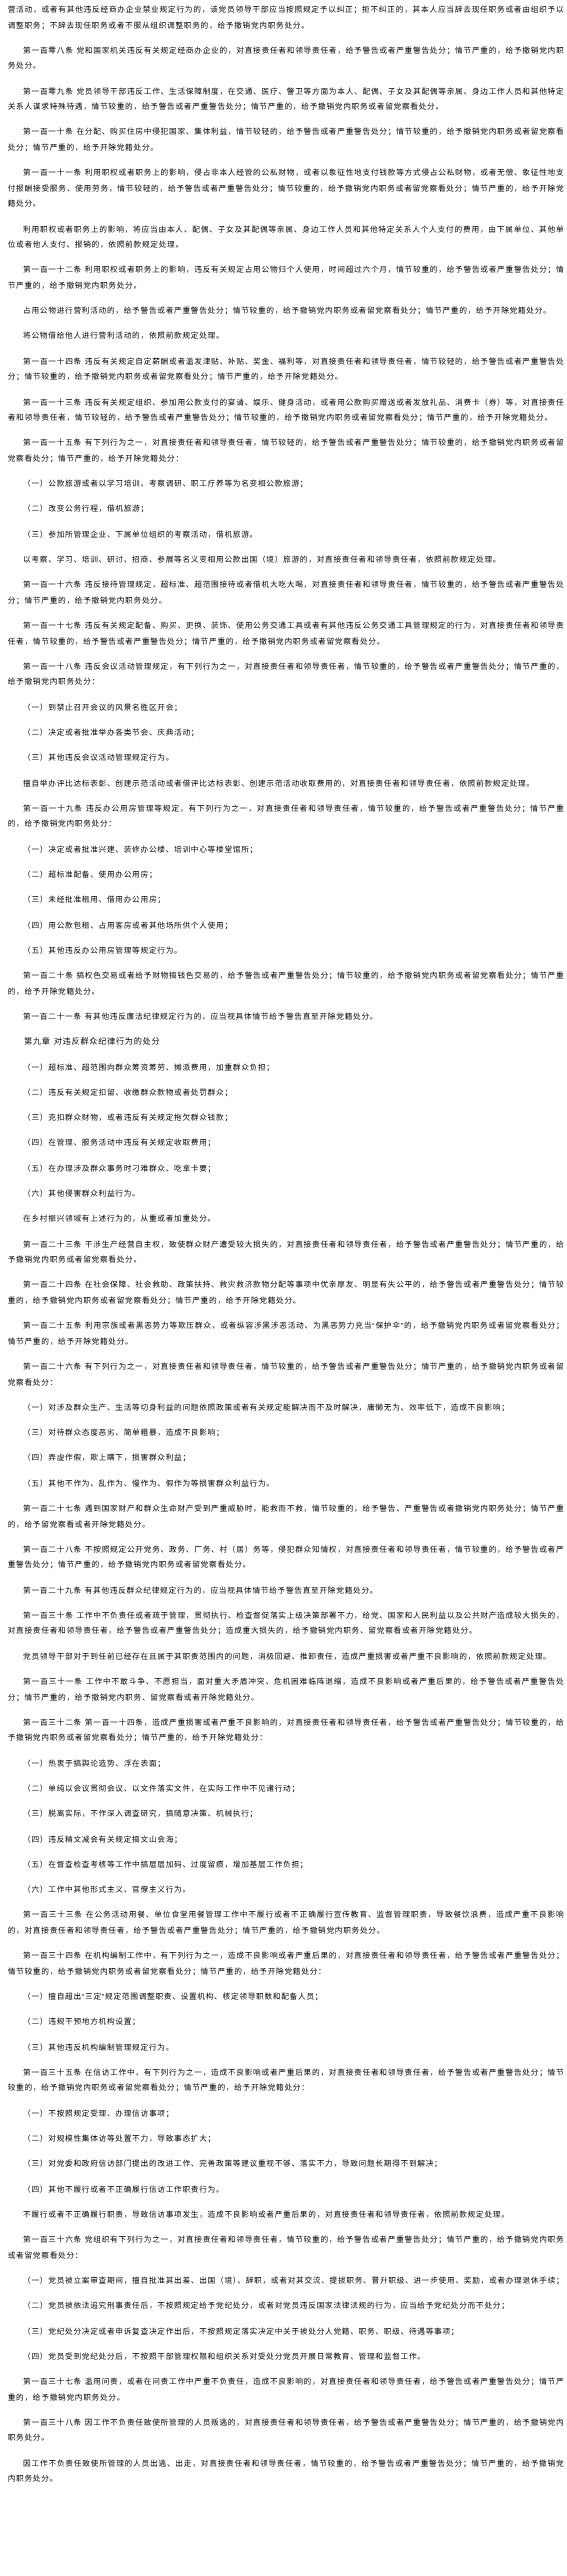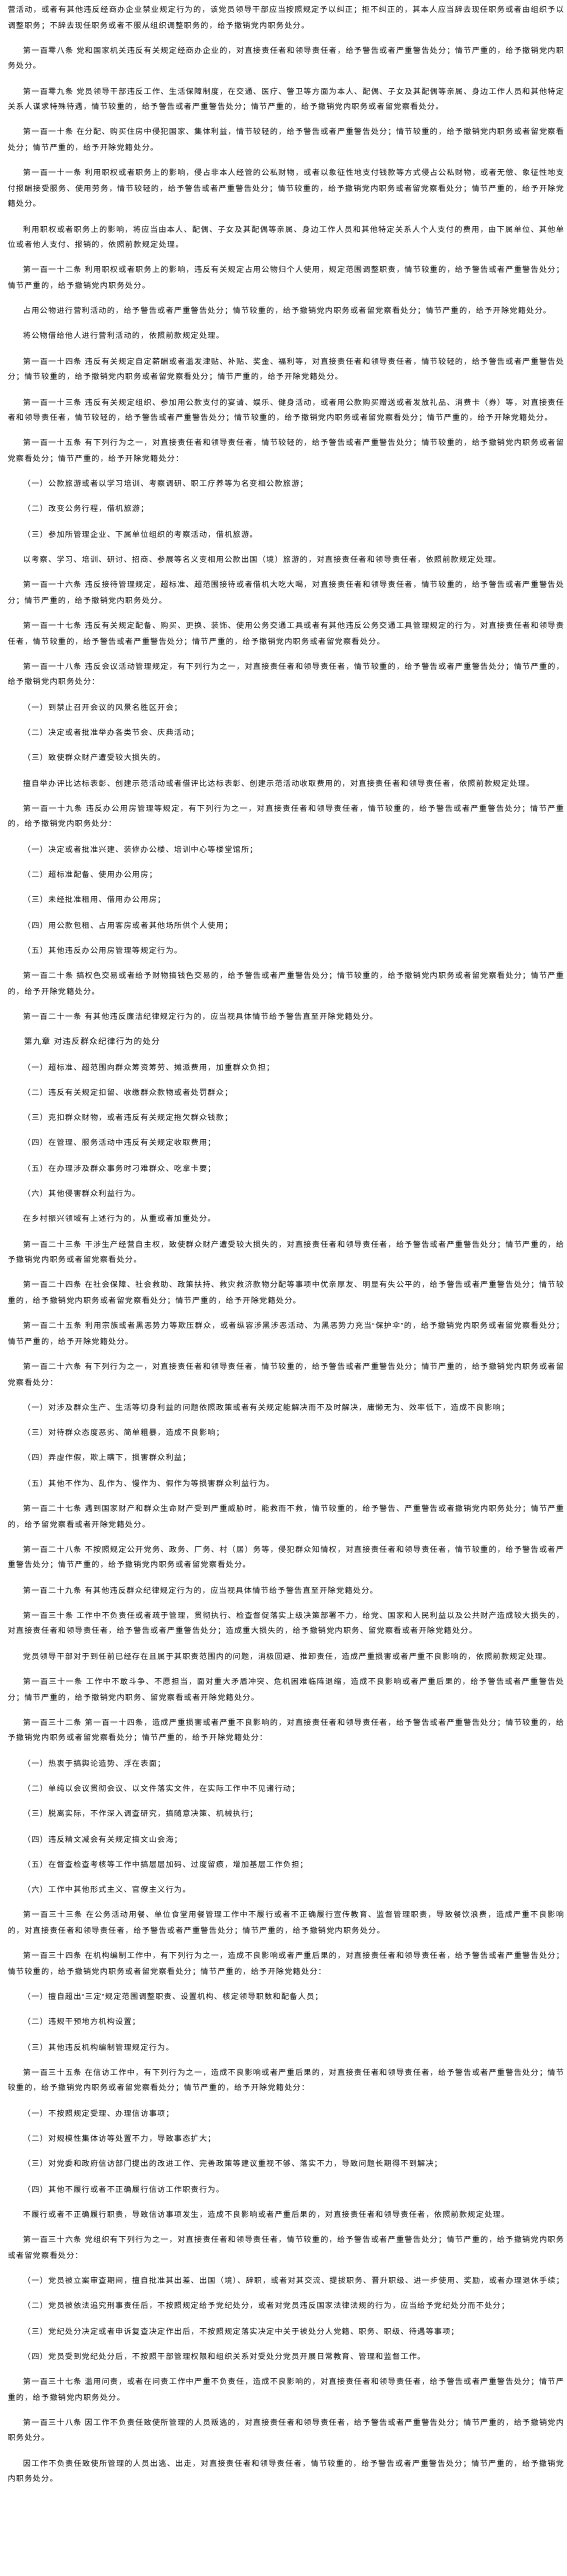--- a/index.html
+++ b/index.html
@@ -34,36 +34,36 @@
 <body>
 
 <main>
   <div id="doc">
       <p class="para continuation">营活动，或者有其他违反经商办企业禁业规定行为的，该党员领导干部应当按照规定予以纠正；拒不纠正的，其本人应当辞去现任职务或者由组织予以调整职务；不辞去现任职务或者不服从组织调整职务的，给予撤销党内职务处分。</p>
       <p class="para body">第一百零八条 党和国家机关违反有关规定经商办企业的，对直接责任者和领导责任者，给予警告或者严重警告处分；情节严重的，给予撤销党内职务处分。</p>
       <p class="para body">第一百零九条 党员领导干部违反工作、生活保障制度，在交通、医疗、警卫等方面为本人、配偶、子女及其配偶等亲属、身边工作人员和其他特定关系人谋求特殊待遇，情节较重的，给予警告或者严重警告处分；情节严重的，给予撤销党内职务或者留党察看处分。</p>
       <p class="para body">第一百一十条 在分配、购买住房中侵犯国家、集体利益，情节较轻的，给予警告或者严重警告处分；情节较重的，给予撤销党内职务或者留党察看处分；情节严重的，给予开除党籍处分。</p>
       <p class="para body">第一百一十一条 利用职权或者职务上的影响，侵占非本人经管的公私财物，或者以象征性地支付钱款等方式侵占公私财物，或者无偿、象征性地支付报酬接受服务、使用劳务，情节较轻的，给予警告或者严重警告处分；情节较重的，给予撤销党内职务或者留党察看处分；情节严重的，给予开除党籍处分。</p>
       <p class="para body">利用职权或者职务上的影响，将应当由本人、配偶、子女及其配偶等亲属、身边工作人员和其他特定关系人个人支付的费用，由下属单位、其他单位或者他人支付、报销的，依照前款规定处理。</p>
-      <p class="para body">第一百一十二条 利用职权或者职务上的影响，违反有关规定占用公物归个人使用，规定范围调整职责，情节较重的，给予警告或者严重警告处分；情节严重的，给予撤销党内职务处分。</p>
+      <p class="para body">第一百一十二条 利用职权或者职务上的影响，违反有关规定占用公物归个人使用，时间超过六个月，情节较重的，给予警告或者严重警告处分；情节严重的，给予撤销党内职务处分。</p>
       <p class="para body">占用公物进行营利活动的，给予警告或者严重警告处分；情节较重的，给予撤销党内职务或者留党察看处分；情节严重的，给予开除党籍处分。</p>
       <p class="para body">将公物借给他人进行营利活动的，依照前款规定处理。</p>
       <p class="para body">第一百一十四条 违反有关规定自定薪酬或者滥发津贴、补贴、奖金、福利等，对直接责任者和领导责任者，情节较轻的，给予警告或者严重警告处分；情节较重的，给予撤销党内职务或者留党察看处分；情节严重的，给予开除党籍处分。</p>
       <p class="para body">第一百一十三条 违反有关规定组织、参加用公款支付的宴请、娱乐、健身活动，或者用公款购买赠送或者发放礼品、消费卡（券）等，对直接责任者和领导责任者，情节较轻的，给予警告或者严重警告处分；情节较重的，给予撤销党内职务或者留党察看处分；情节严重的，给予开除党籍处分。</p>
       <p class="para body">第一百一十五条 有下列行为之一，对直接责任者和领导责任者，情节较轻的，给予警告或者严重警告处分；情节较重的，给予撤销党内职务或者留党察看处分；情节严重的，给予开除党籍处分：</p>
       <p class="para item">（一）公款旅游或者以学习培训、考察调研、职工疗养等为名变相公款旅游；</p>
       <p class="para item">（二）改变公务行程，借机旅游；</p>
       <p class="para item">（三）参加所管理企业、下属单位组织的考察活动，借机旅游。</p>
       <p class="para body">以考察、学习、培训、研讨、招商、参展等名义变相用公款出国（境）旅游的，对直接责任者和领导责任者，依照前款规定处理。</p>
       <p class="para body">第一百一十六条 违反接待管理规定，超标准、超范围接待或者借机大吃大喝，对直接责任者和领导责任者，情节较重的，给予警告或者严重警告处分；情节严重的，给予撤销党内职务处分。</p>
       <p class="para body">第一百一十七条 违反有关规定配备、购买、更换、装饰、使用公务交通工具或者有其他违反公务交通工具管理规定的行为，对直接责任者和领导责任者，情节较重的，给予警告或者严重警告处分；情节严重的，给予撤销党内职务或者留党察看处分。</p>
       <p class="para body">第一百一十八条 违反会议活动管理规定，有下列行为之一，对直接责任者和领导责任者，情节较重的，给予警告或者严重警告处分；情节严重的，给予撤销党内职务处分：</p>
       <p class="para item">（一）到禁止召开会议的风景名胜区开会；</p>
       <p class="para item">（二）决定或者批准举办各类节会、庆典活动；</p>
-      <p class="para item">（三）致使群众财产遭受较大损失的。</p>
+      <p class="para item">（三）其他违反会议活动管理规定行为。</p>
       <p class="para body">擅自举办评比达标表彰、创建示范活动或者借评比达标表彰、创建示范活动收取费用的，对直接责任者和领导责任者，依照前款规定处理。</p>
       <p class="para body">第一百一十九条 违反办公用房管理等规定，有下列行为之一，对直接责任者和领导责任者，情节较重的，给予警告或者严重警告处分；情节严重的，给予撤销党内职务处分：</p>
       <p class="para item">（一）决定或者批准兴建、装修办公楼、培训中心等楼堂馆所；</p>
       <p class="para item">（二）超标准配备、使用办公用房；</p>
       <p class="para item">（三）未经批准租用、借用办公用房；</p>
       <p class="para item">（四）用公款包租、占用客房或者其他场所供个人使用；</p>
       <p class="para item">（五）其他违反办公用房管理等规定行为。</p>
       <p class="para body">第一百二十条 搞权色交易或者给予财物搞钱色交易的，给予警告或者严重警告处分；情节较重的，给予撤销党内职务或者留党察看处分；情节严重的，给予开除党籍处分。</p>
       <p class="para body">第一百二十一条 有其他违反廉洁纪律规定行为的，应当视具体情节给予警告直至开除党籍处分。</p>
       <p class="para chapter-heading">第九章 对违反群众纪律行为的处分</p>

